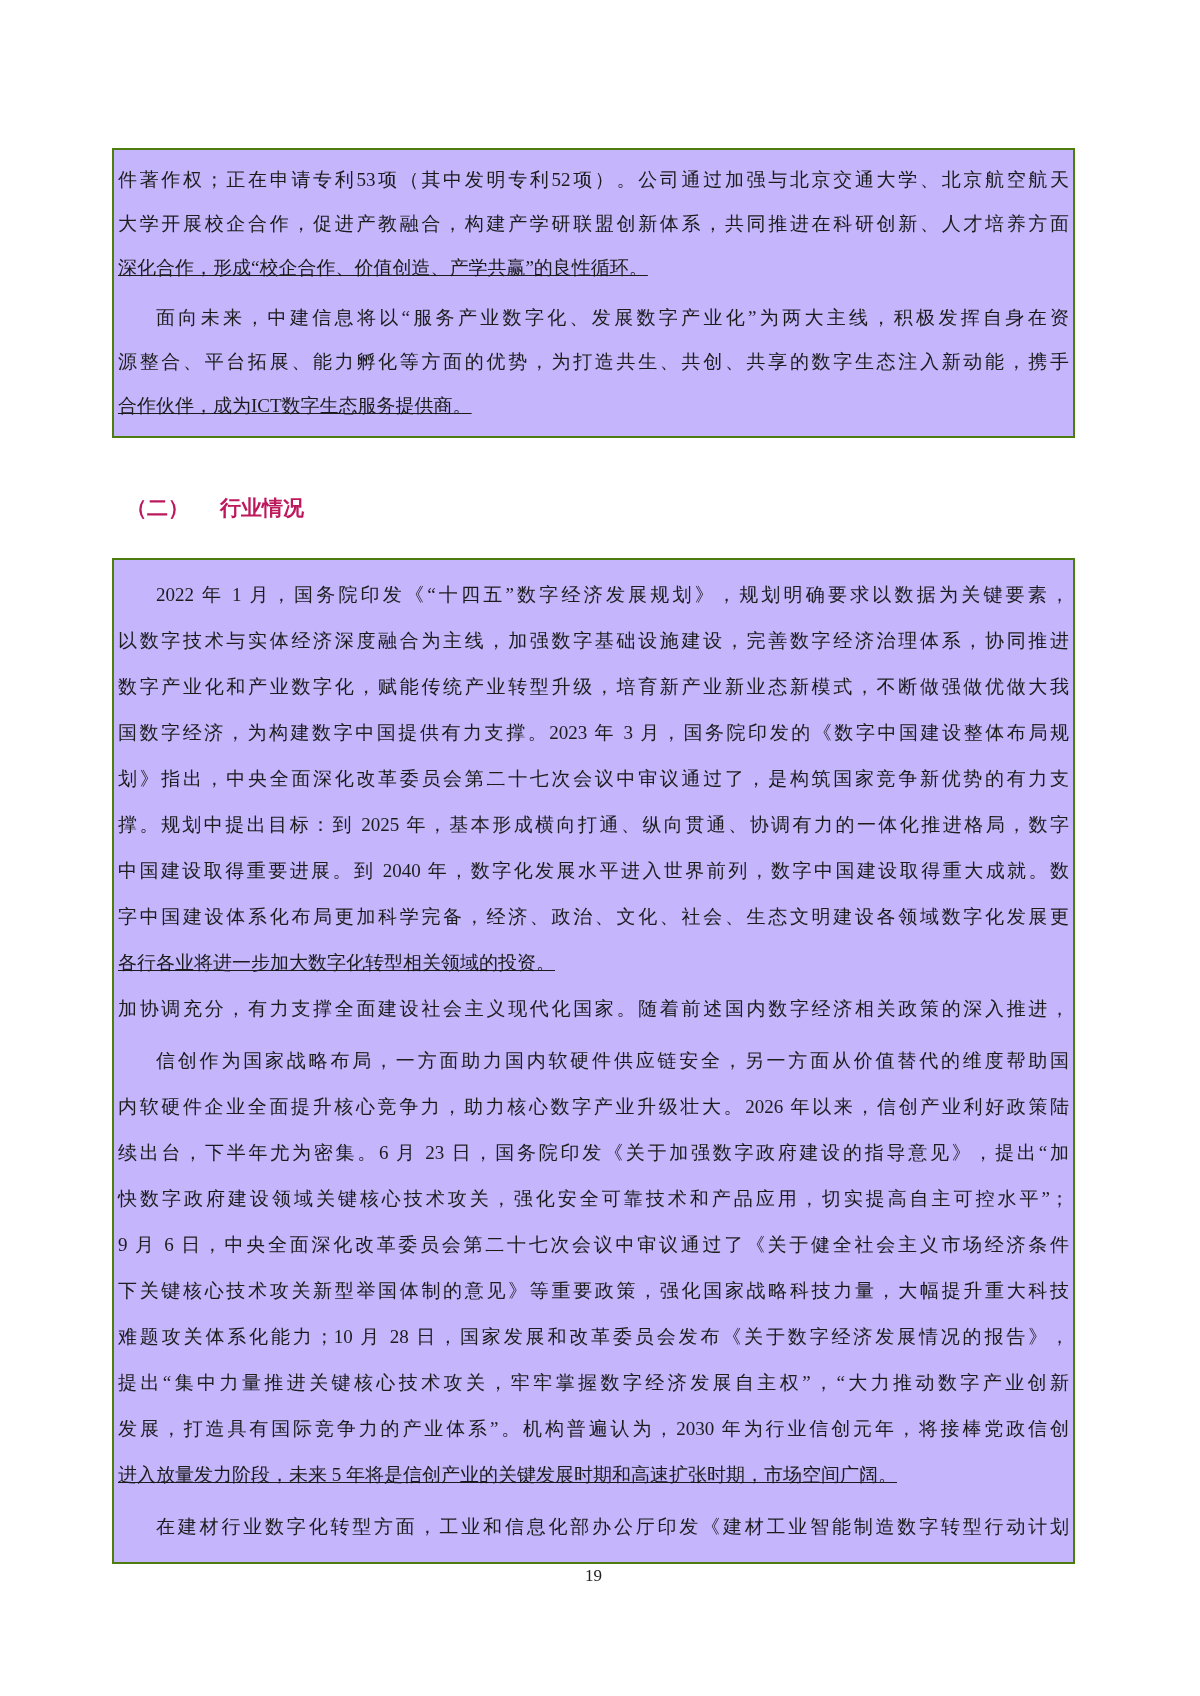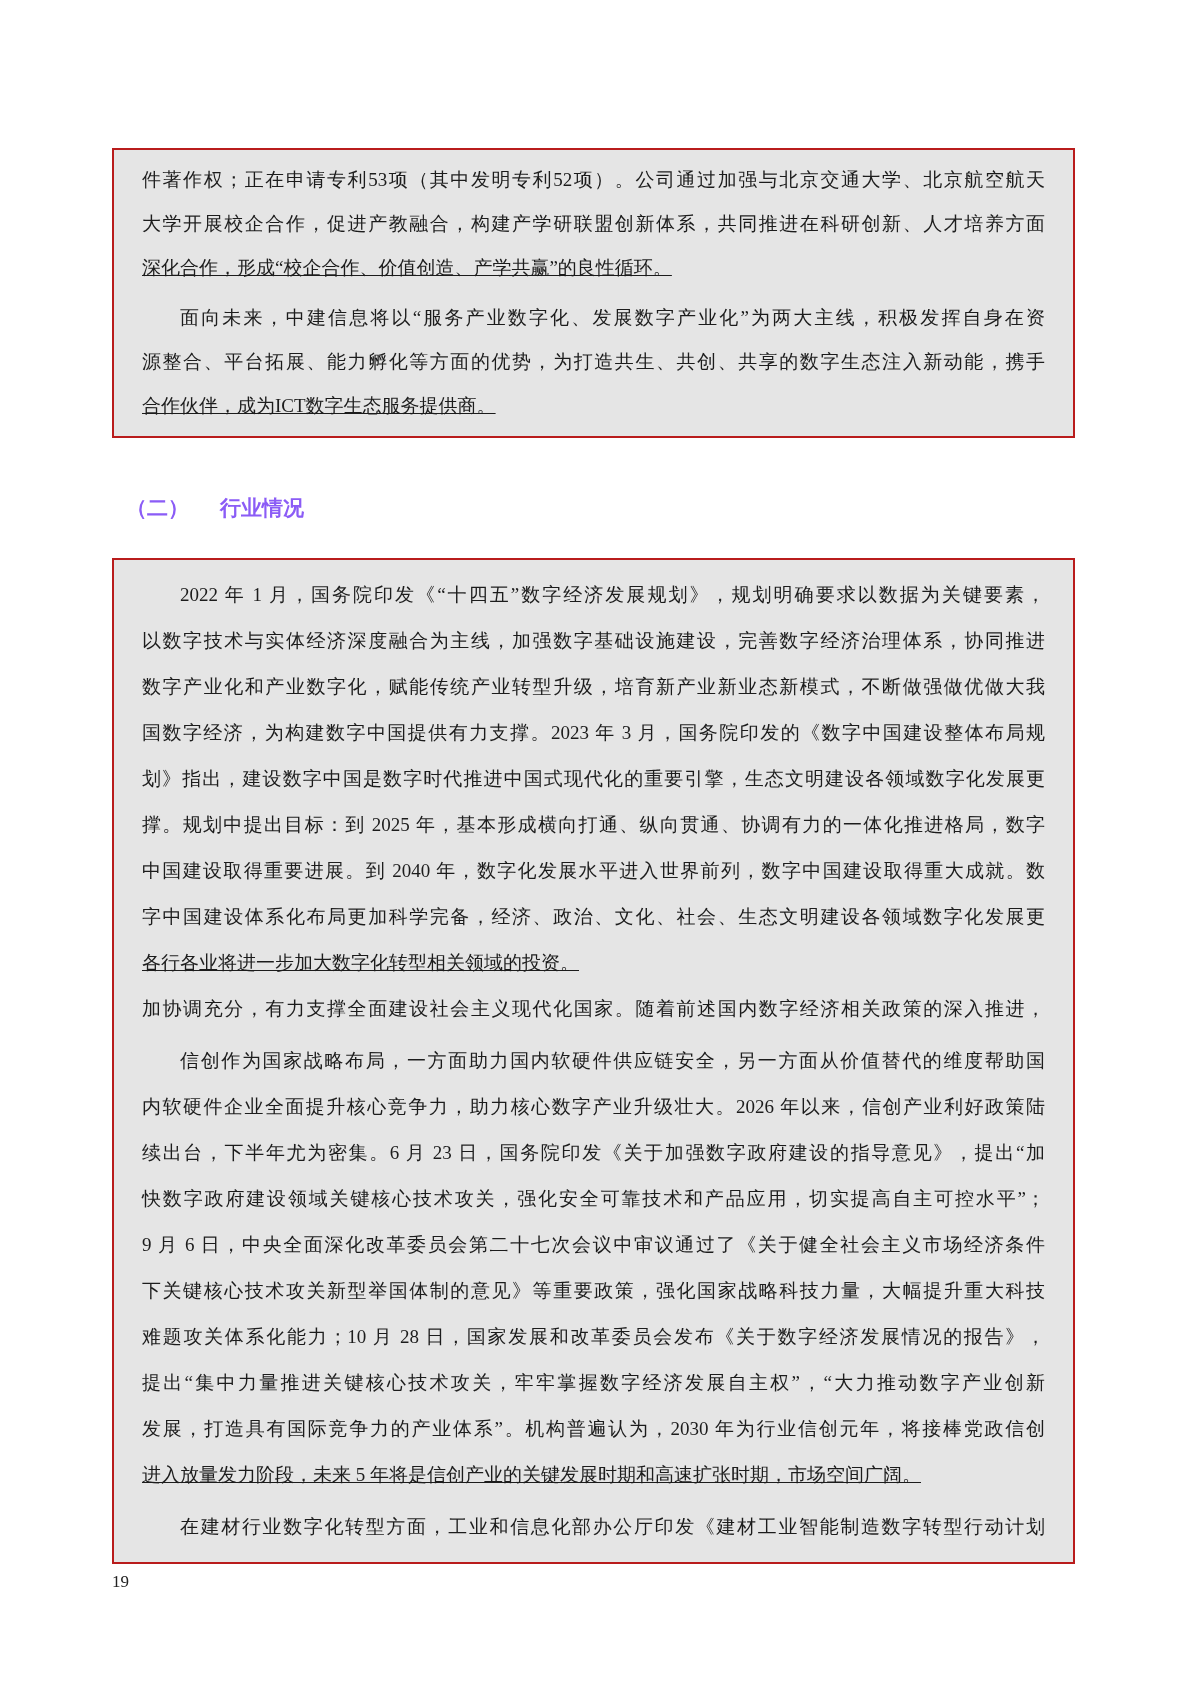--- a/index.html
+++ b/index.html
@@ -17,23 +17,23 @@
     overflow: hidden;
   }
   .content {
     position: absolute;
     left: 112px;
     top: 0;
     width: 963px;
   }
   .text-box {
     box-sizing: border-box;
-    border: 2px solid #b91c1c;
-    background: #e5e5e5;
-    padding: 8px 28px;
+    border: 2px solid #4d7c0f;
+    background: #c4b5fd;
+    padding: 8px 4px;
   }
   .box-1 {
     margin-top: 148px;
     min-height: 272px;
   }
   .box-2 {
     margin-top: 36px;
     min-height: 990px;
     padding-top: 12px;
     padding-bottom: 12px;
@@ -58,31 +58,30 @@
     text-align-last: left;
     text-decoration: underline;
   }
   .para.indent .line:first-child {
     text-indent: 2em;
   }
   .section-heading {
     margin: 56px 0 0 14px;
     font-size: 21px;
     font-weight: bold;
-    color: #8b5cf6;
+    color: #be185d;
     line-height: 28px;
   }
   .section-number {
     display: inline-block;
     min-width: 66px;
     margin-right: 28px;
   }
   .page-footer {
-    margin-top: 6px;
-    text-align: left;
+    text-align: center;
     font-size: 17px;
     color: #222222;
     line-height: 24px;
   }
 </style>
 </head>
 <body>
 
 <div class="page">
   <div class="content">
@@ -103,21 +102,21 @@
     <h2 class="section-heading">
       <span class="section-number">（二）</span><span class="section-title">行业情况</span>
     </h2>
 
     <div class="text-box box-2">
         <div class="para indent">
           <div class="line">2022 年 1 月，国务院印发《“十四五”数字经济发展规划》，规划明确要求以数据为关键要素，</div>
           <div class="line">以数字技术与实体经济深度融合为主线，加强数字基础设施建设，完善数字经济治理体系，协同推进</div>
           <div class="line">数字产业化和产业数字化，赋能传统产业转型升级，培育新产业新业态新模式，不断做强做优做大我</div>
           <div class="line">国数字经济，为构建数字中国提供有力支撑。2023 年 3 月，国务院印发的《数字中国建设整体布局规</div>
-          <div class="line">划》指出，建设数字中国是数字时代推进中国式现代化的重要引擎，生态文明建设各领域数字化发展更</div>
+          <div class="line">划》指出，中央全面深化改革委员会第二十七次会议中审议通过了，是构筑国家竞争新优势的有力支</div>
           <div class="line">撑。规划中提出目标：到 2025 年，基本形成横向打通、纵向贯通、协调有力的一体化推进格局，数字</div>
           <div class="line">中国建设取得重要进展。到 2040 年，数字化发展水平进入世界前列，数字中国建设取得重大成就。数</div>
           <div class="line">字中国建设体系化布局更加科学完备，经济、政治、文化、社会、生态文明建设各领域数字化发展更</div>
           <div class="line last">各行各业将进一步加大数字化转型相关领域的投资。</div>
           <div class="line">加协调充分，有力支撑全面建设社会主义现代化国家。随着前述国内数字经济相关政策的深入推进，</div>
         </div>
         <div class="para indent">
           <div class="line">信创作为国家战略布局，一方面助力国内软硬件供应链安全，另一方面从价值替代的维度帮助国</div>
           <div class="line">内软硬件企业全面提升核心竞争力，助力核心数字产业升级壮大。2026 年以来，信创产业利好政策陆</div>
           <div class="line">续出台，下半年尤为密集。6 月 23 日，国务院印发《关于加强数字政府建设的指导意见》，提出“加</div>

